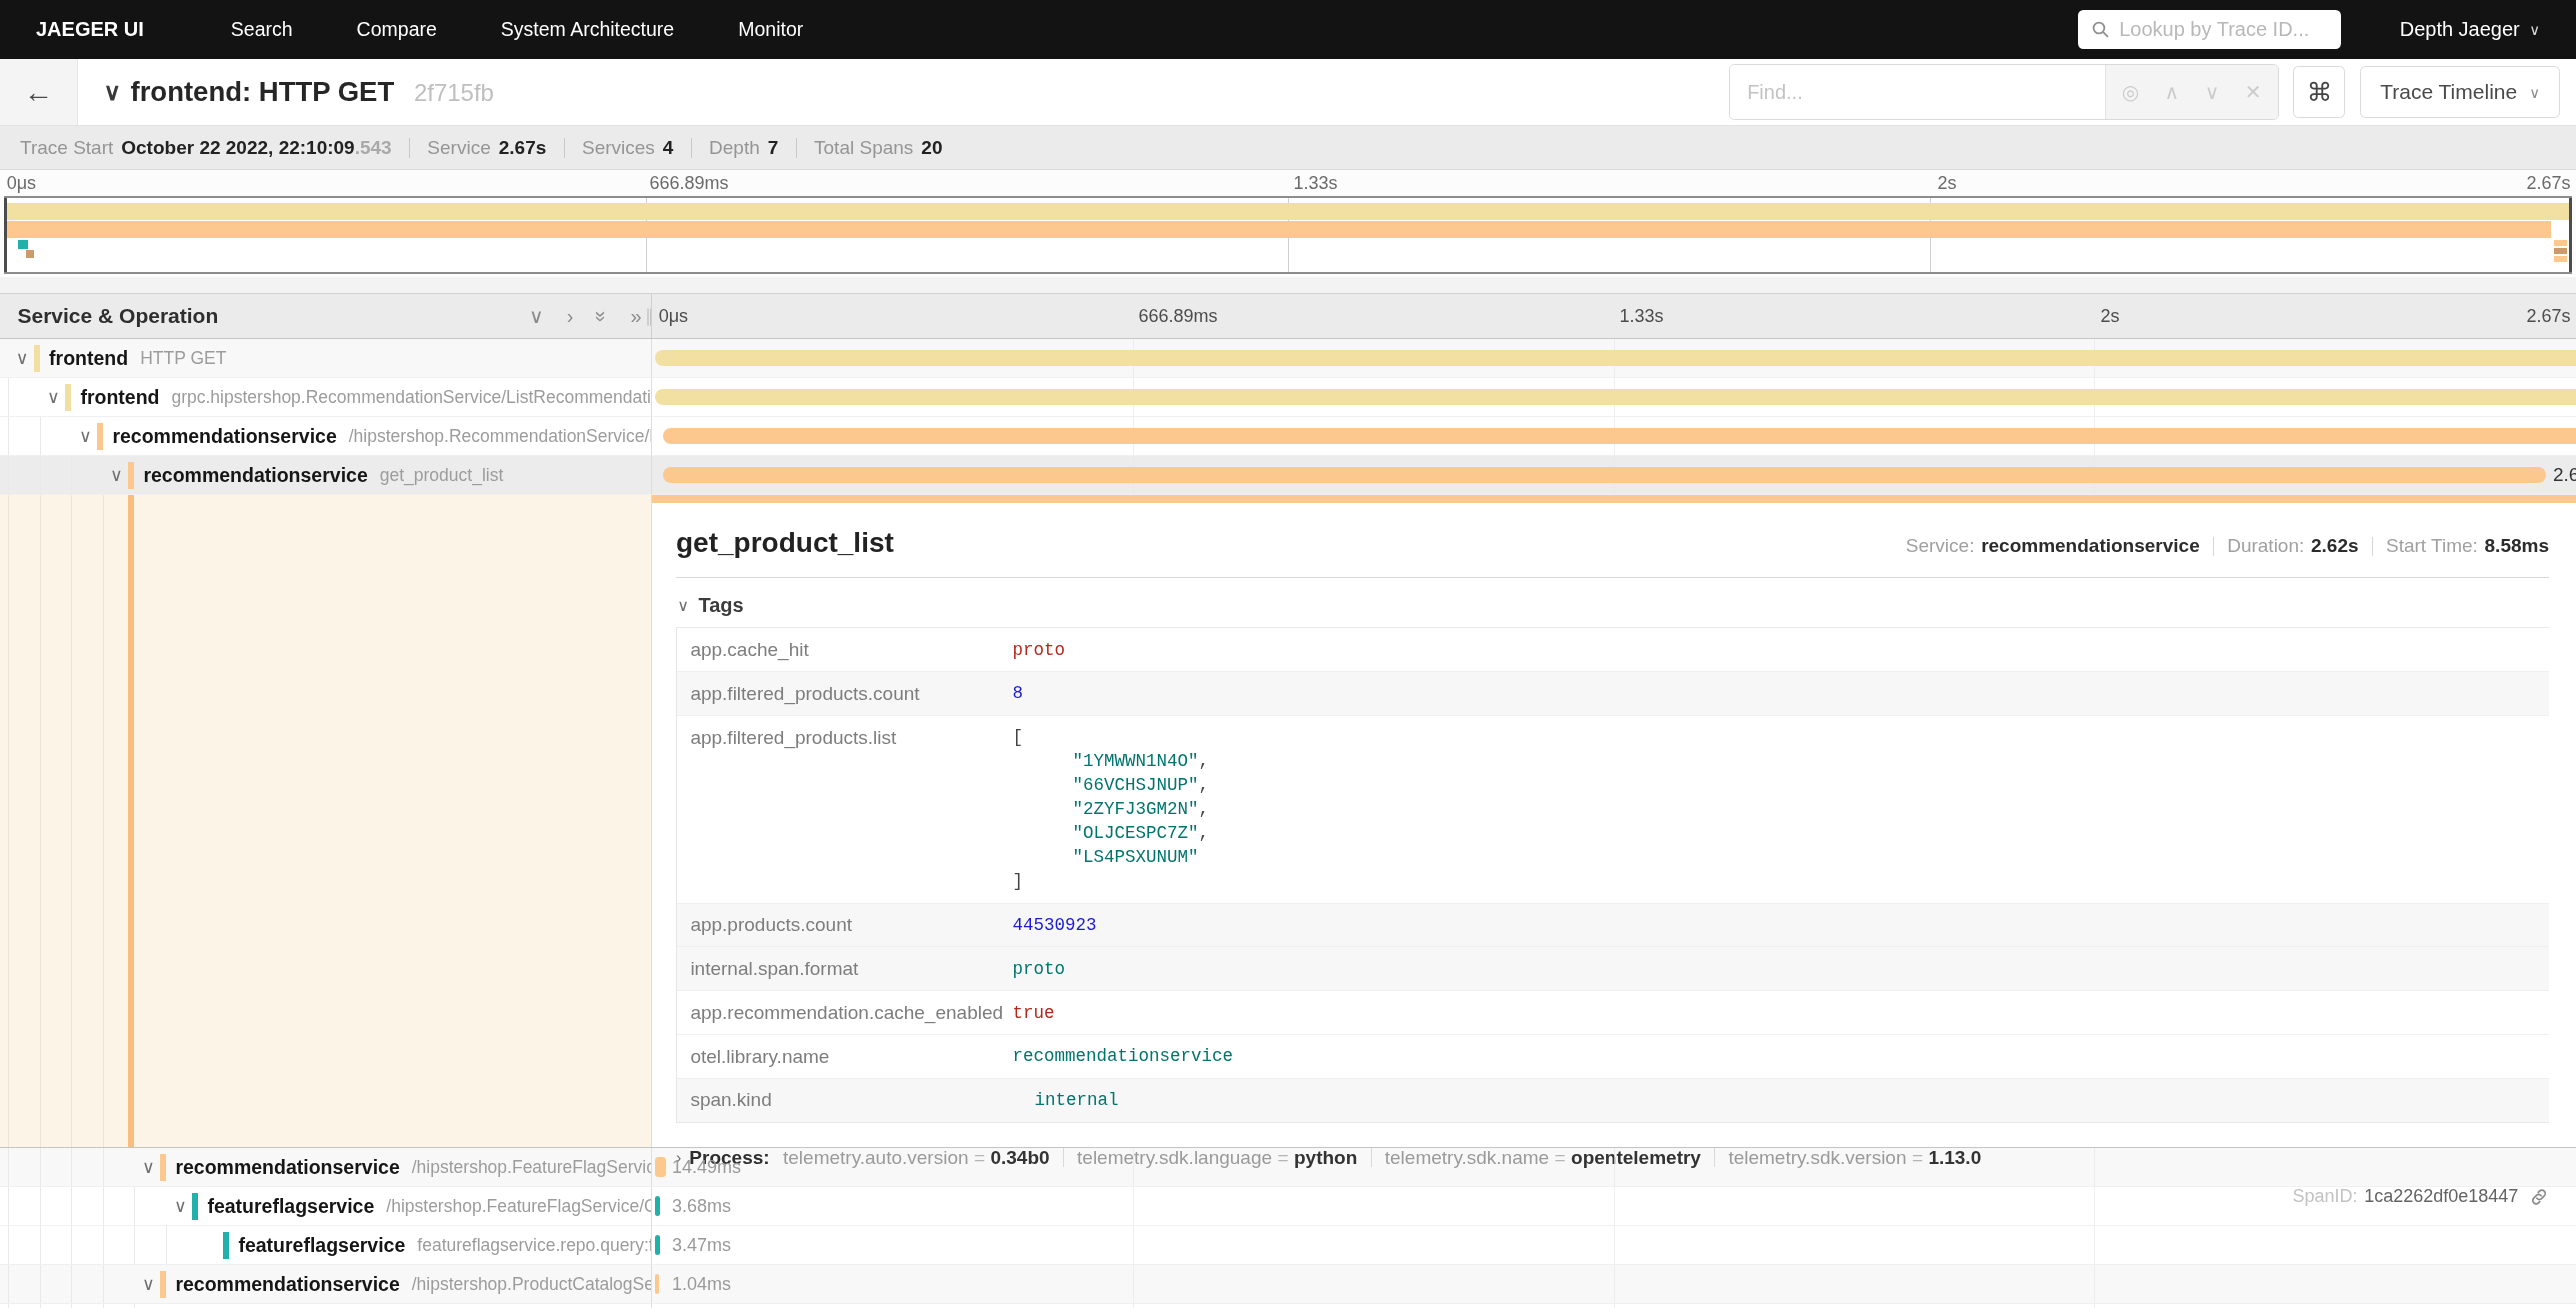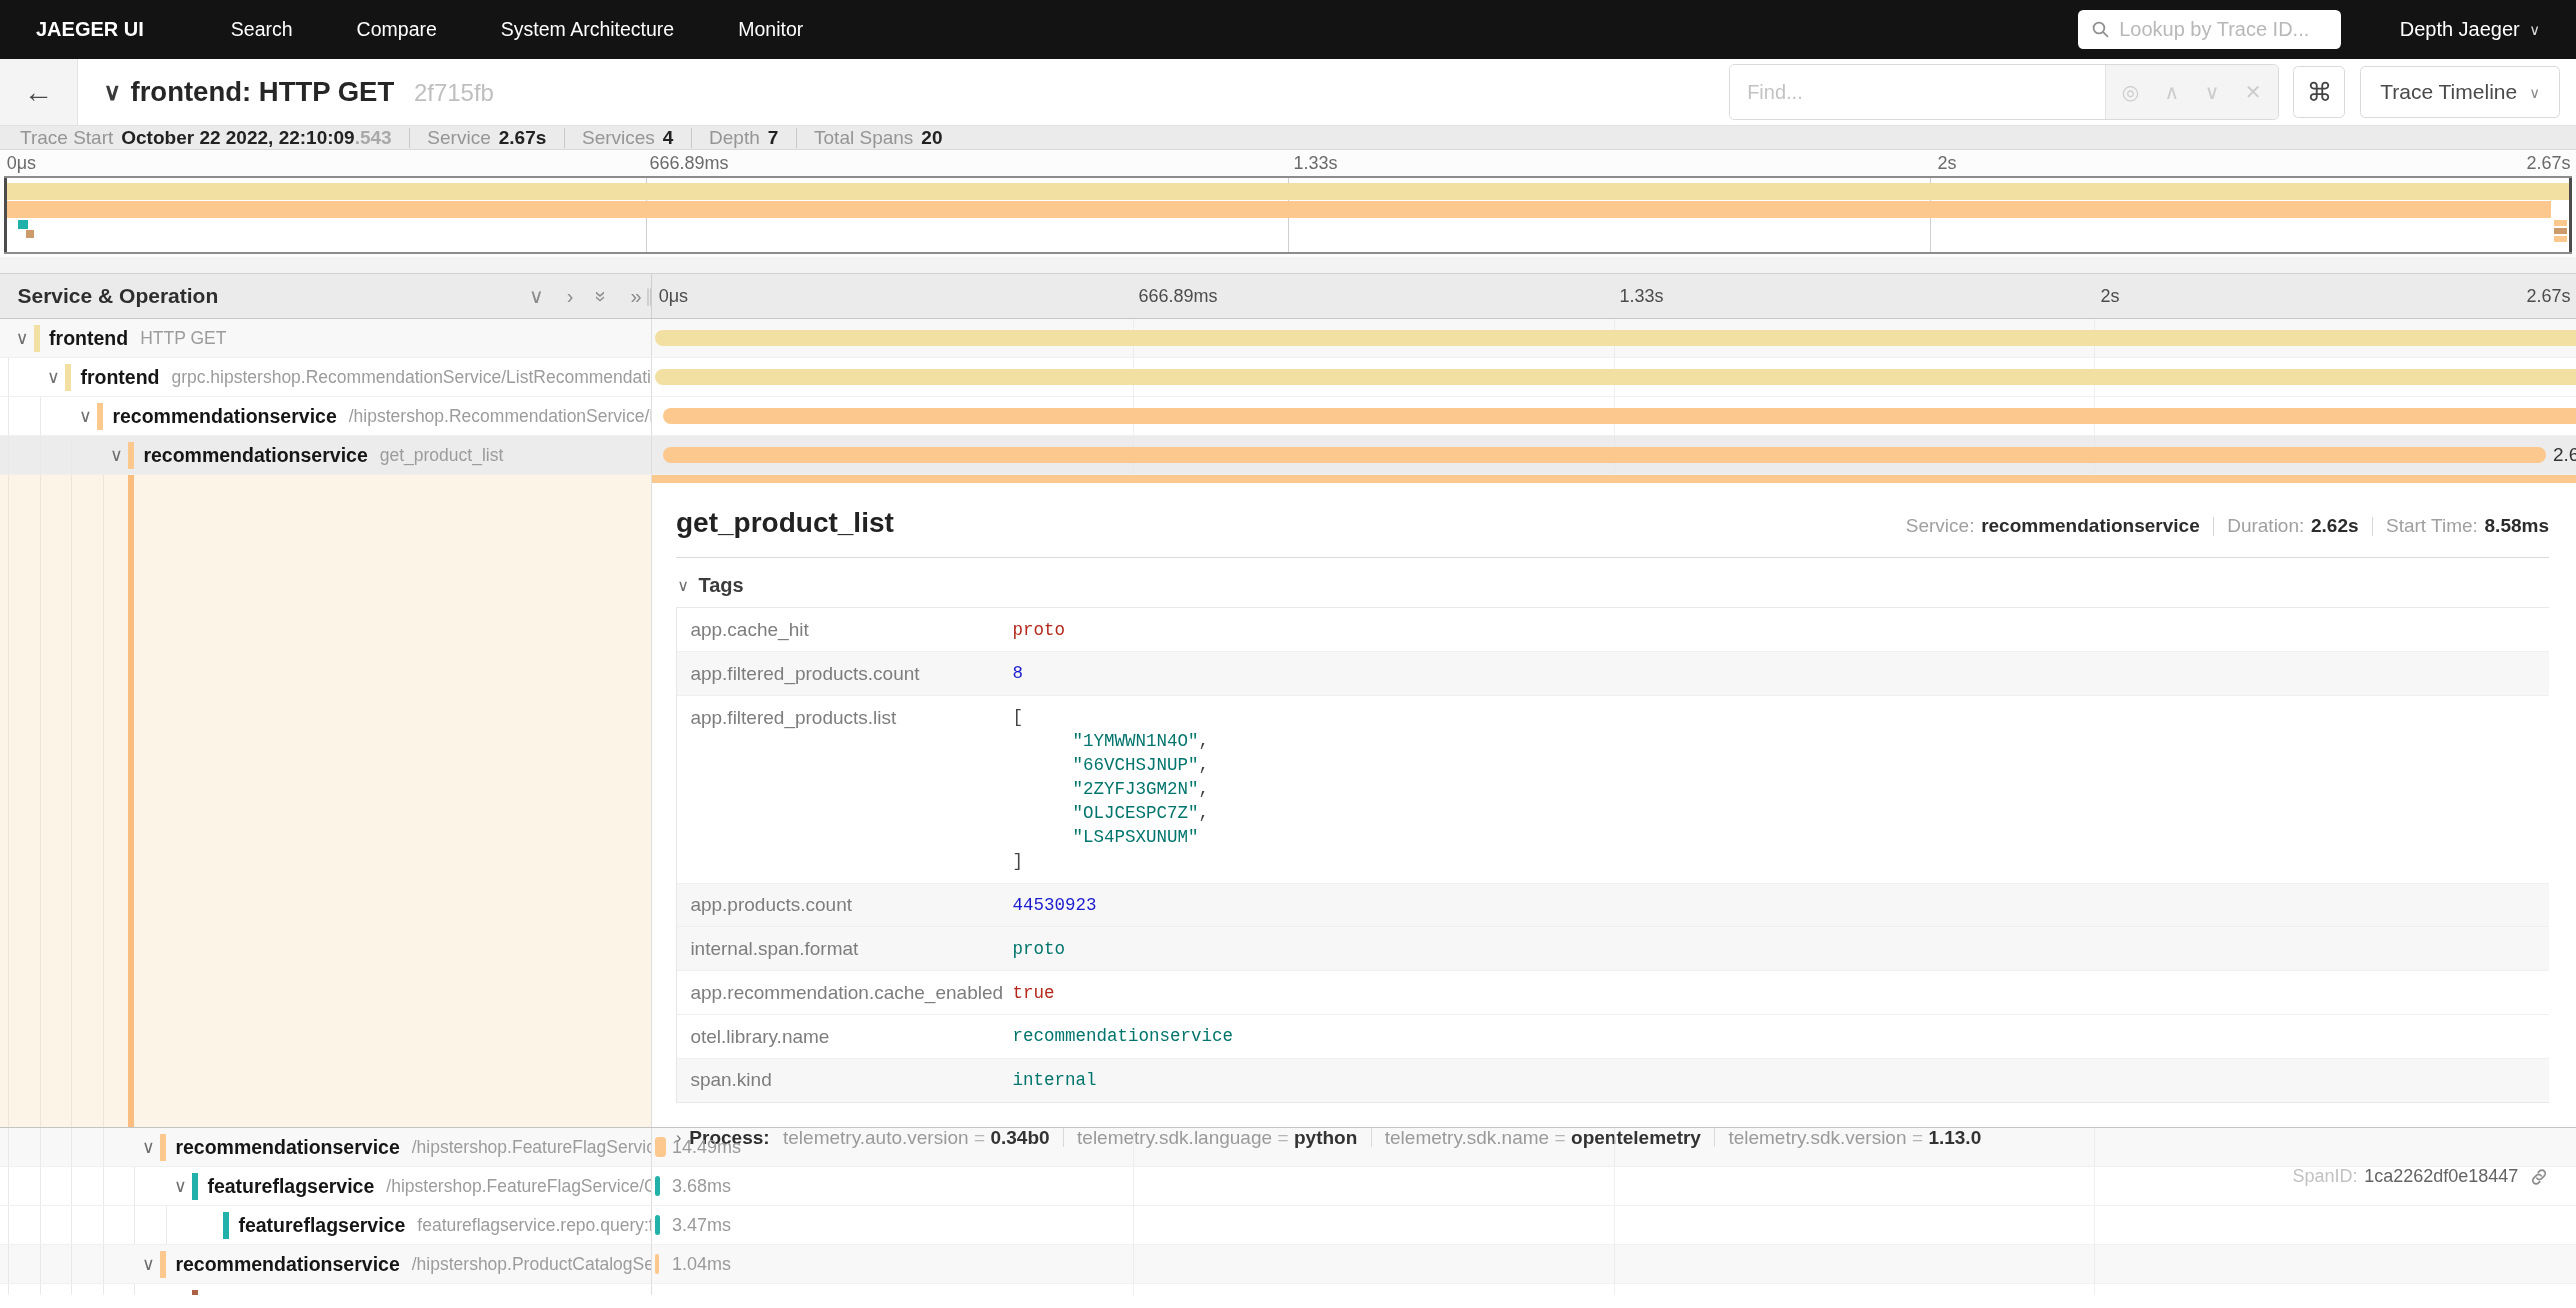--- a/index.html
+++ b/index.html
@@ -28,21 +28,21 @@
   .find-input { width:376px; background:#fff; display:flex; align-items:center; padding:0 17.5px; border-right:0.7px solid #e3e3e3; }
   .find-input input { border:none; outline:none; width:100%; font-size:20px; color:#444; font-family:"Liberation Sans",sans-serif;}
   .find-input input::placeholder { color:#c3c3c3; }
   .find-tools { background:#f4f4f4; display:flex; align-items:center; padding:0 16px; gap:25.5px; }
   .find-tool { font-size:20px; color:#cccccc; }
   .sq-btn { width:52px; height:52px; border:0.7px solid #d9d9d9; border-radius:5.4px; display:flex; align-items:center; justify-content:center; font-size:25.5px; color:#444; margin-right:14.8px; background:#fff; cursor:pointer; }
   .view-btn { height:52px; border:0.7px solid #d9d9d9; border-radius:5.4px; background:#fff; display:flex; align-items:center; gap:12px; padding:0 19px; font-size:21px; color:#4a4a4a; margin-right:16px; cursor:pointer; }
   .view-btn .caret { color:#8c8c8c; }
 
   
-  .summary { height:24px; background:#ebebeb; border-bottom:0.7px solid #d8d8d8; display:flex; align-items:center; padding:0 20px; font-size:19px; }
+  .summary { height:44px; background:#ebebeb; border-bottom:0.7px solid #d8d8d8; display:flex; align-items:center; padding:0 20px; font-size:19px; }
   .sum-item { display:flex; align-items:center; }
   .sum-item + .sum-item::before { content:""; width:0.7px; height:20px; background:#c9c9c9; margin:0 17.5px; display:inline-block; }
   .sum-label { color:#959595; margin-right:8px; }
   .sum-value { color:#222; font-weight:bold; }
   .sum-suffix { color:#a9a9a9; font-weight:bold; }
 
   
   .minimap { height:107px; position:relative; background:#fcfcfc; }
   .mm-axis { position:relative; height:25.5px; font-size:18px; color:#6a6a6a; }
   .mm-canvas { position:absolute; top:25.5px; left:4px; right:4px; bottom:2.7px; background:#fff; border-top:2px solid #8c8c8c; border-bottom:2px solid #8c8c8c; }
@@ -90,21 +90,21 @@
   .d-meta { display:flex; align-items:baseline; font-size:19px; }
   .d-meta-item { display:flex; align-items:baseline; }
   .d-meta-item + .d-meta-item::before { content:""; width:0.7px; height:19px; background:#d6d6d6; margin:0 13.4px; align-self:center; }
   .d-meta-label { color:#a0a0a0; margin-right:6.7px; }
   .d-meta-value { color:#2c2c2c; font-weight:bold; }
   .d-divider { height:0.7px; background:#d9d9d9; margin:17.5px 0 16px 0; }
   .tags-head { display:flex; align-items:center; gap:9.4px; font-size:20px; font-weight:bold; color:#3c3c3c; margin:6.7px 0 10.7px 1.3px; cursor:pointer; }
   .tags-head .tchev { font-size:16px; color:#6e6e6e; font-weight:normal; }
   .tag-table { border-left:0.7px solid #e6e6e6; border-top:0.7px solid #e9e9e9; border-bottom:0.7px solid #e9e9e9; }
   .tag-row { display:flex; border-bottom:0.7px solid #efefef; padding:9.4px 13.4px; min-height:39px; align-items:flex-start; }
-  .tag-row:last-child { border-bottom:none; }
+  .tag-row:last-child { border-bottom:none;gap:22px; }
   .tag-row.shade { background:#f7f7f7; }
   .tag-key { width:322px; flex:0 0 322px; font-size:19px; color:#7d7d7d; padding-top:1.3px; }
   .tag-value { font-family:"Liberation Mono", monospace; font-size:17.5px; line-height:24px; }
   .v-bool { color:#b5281c; }
   .v-num { color:#1c1ccd; }
   .v-str { color:#01756d; }
   .v-punct { color:#444; }
   .list-line { padding-left:60px; }
   .proc-row { display:flex; align-items:center; margin-top:24px; font-size:19px; }
   .proc-caret { color:#6e6e6e; font-size:16px; margin-right:8px; }

